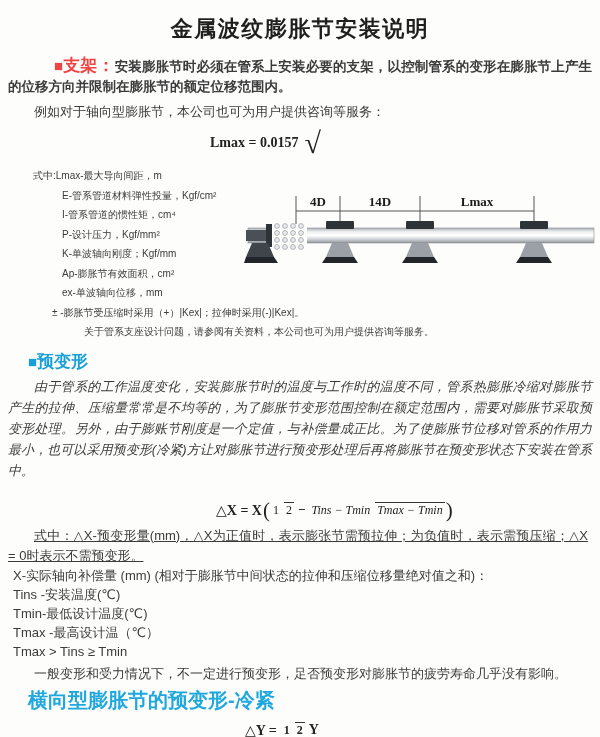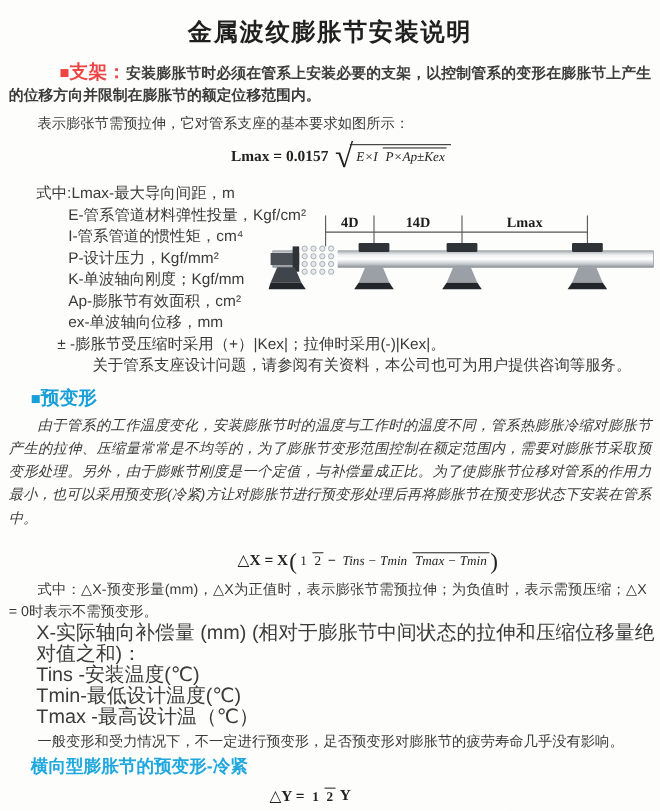--- a/index.html
+++ b/index.html
@@ -26,69 +26,63 @@
   .formula { display:flex; align-items:center; color:#222; }
   .f-bold { font-weight:bold; font-size:14px; }
   .formula1 { margin:7px 0 2px 210px; }
   .sqrt { display:flex; align-items:flex-start; margin-left:6px; }
   .sqrt-sym { font-size:30px; line-height:30px; font-weight:400; margin-right:-3px; }
   .sqrt-body { border-top:1.5px solid #333; padding:1px 4px 0 4px; margin-top:3px; }
   .frac { display:inline-block; text-align:center; font-style:italic; font-size:12px; line-height:1.2; }
   .frac .den { border-top:1px solid #333; padding:0 2px; }
   .frac .num { padding:0 2px; }
 
-  .defs { margin-top:8px; font-size:14px; line-height:19.5px; color:#3b3b3b; }
+  .defs { margin-top:8px; font-size:10px; line-height:19.5px; color:#3b3b3b; }
   .defs > div { padding-left:62px; }
   .defs > div:nth-child(1) { padding-left:33px; }
   .defs > div:nth-child(8) { padding-left:52px; }
   .defs > div:nth-child(9) { padding-left:84px; }
 
   .diagram { position:absolute; left:244px; top:192px; }
   .dim-label { font-family:"Liberation Serif","DejaVu Serif",serif; font-weight:bold; font-size:13px; fill:#1c1c1c; }
 
   
   .sec-head { margin:8px 0 0 28px; font-size:17px; font-weight:bold; color:#189fd8; }
   .sec-head .sq { font-size:15px; }
   .predeform-para { margin:3px 8px 0 8px; font-size:13px; line-height:21px; text-indent:26px; text-align:justify;font-style:italic; }
 
   .sub-head { margin:4px 0 0 62px; font-size:17px; font-weight:bold; color:#1fa8de; }
-  .sub-head2 { margin:4px 0 0 28px; font-size:16px; font-weight:bold; color:#1fa8de; }
+  .sub-head2 { margin:4px 0 0 28px; font-size:20px; font-weight:bold; color:#1fa8de; }
 
   .formula2 { margin:19px 0 2px 216px; font-size:13px; }
   .paren { font-size:21px; font-weight:400; line-height:1; margin:0 1px; }
   .minus { margin:0 4px; font-weight:bold; }
 
-  .note-main { margin:5px 12px 0 8px; font-size:13px; line-height:20px; text-indent:26px; text-align:justify; }
-  .note-line { margin-left:33px; font-size:18px; line-height:19px; }
+  .note-main { margin:5px 12px 0 8px; font-size:13px; line-height:20px; text-indent:26px; text-align:justify;text-decoration:underline; }
+  .note-line { margin-left:13px; font-size:13px; line-height:19px; }
   .closing-line { margin:3px 8px 0 8px; font-size:13px; line-height:19px; text-indent:26px; }
 
   .formula3 { margin:8px 0 0 245px; font-size:13px; }
   .formula3 .frac { font-style:normal; font-weight:bold; }
 </style>
 </head>
 <body>
 
 <div class="page">
 
   <h1 class="title">金属波纹膨胀节安装说明</h1>
 
   <p class="support-intro"><span class="inline-head"><span class="sq">■</span><span>支架：</span></span><span>安装膨胀节时必须在管系上安装必要的支架，以控制管系的变形在膨胀节上产生的位移方向并限制在膨胀节的额定位移范围内。</span></p>
 
-  <p class="example-line">表示膨张节需预拉伸，它对管系支座的基本要求如图所示：</p>
+  <p class="example-line">例如对于轴向型膨胀节，本公司也可为用户提供咨询等服务：</p>
 
   <div class="formula formula1 serif">
     <span class="f-bold">Lmax = 0.0157</span>
     <span class="sqrt">
       <span class="sqrt-sym">√</span>
-      <span class="sqrt-body">
-        <span class="frac">
-          <span class="num">E×I</span>
-          <span class="den">P×Ap±Kex</span>
-        </span>
-      </span>
     </span>
   </div>
 
   <div class="defs">
     <div>式中:Lmax-最大导向间距，m</div>
     <div>E-管系管道材料弹性投量，Kgf/cm²</div>
     <div>I-管系管道的惯性矩，cm⁴</div>
     <div>P-设计压力，Kgf/mm²</div>
     <div>K-单波轴向刚度；Kgf/mm</div>
     <div>Ap-膨胀节有效面积，cm²</div>
@@ -187,20 +181,21 @@
     <span class="paren">)</span>
   </div>
 
   <p class="note-main">式中：△X-预变形量(mm)，△X为正值时，表示膨张节需预拉伸；为负值时，表示需预压缩；△X = 0时表示不需预变形。</p>
 
   <div>
     <div class="note-line">X-实际轴向补偿量 (mm) (相对于膨胀节中间状态的拉伸和压缩位移量绝对值之和)：</div>
     <div class="note-line">Tins -安装温度(℃)</div>
     <div class="note-line">Tmin-最低设计温度(℃)</div>
     <div class="note-line">Tmax -最高设计温（℃）</div>
+    <div class="note-line">Tmax &gt; Tins ≥ Tmin</div>
   </div>
 
   <p class="closing-line">一般变形和受力情况下，不一定进行预变形，足否预变形对膨胀节的疲劳寿命几乎没有影响。</p>
 
   <div class="sub-head2">横向型膨胀节的预变形-冷紧</div>
 
   <div class="formula formula3 serif">
     <span class="f-bold">△Y =</span>
     <span class="frac" style="margin-left:5px;">
       <span class="num">1</span>

